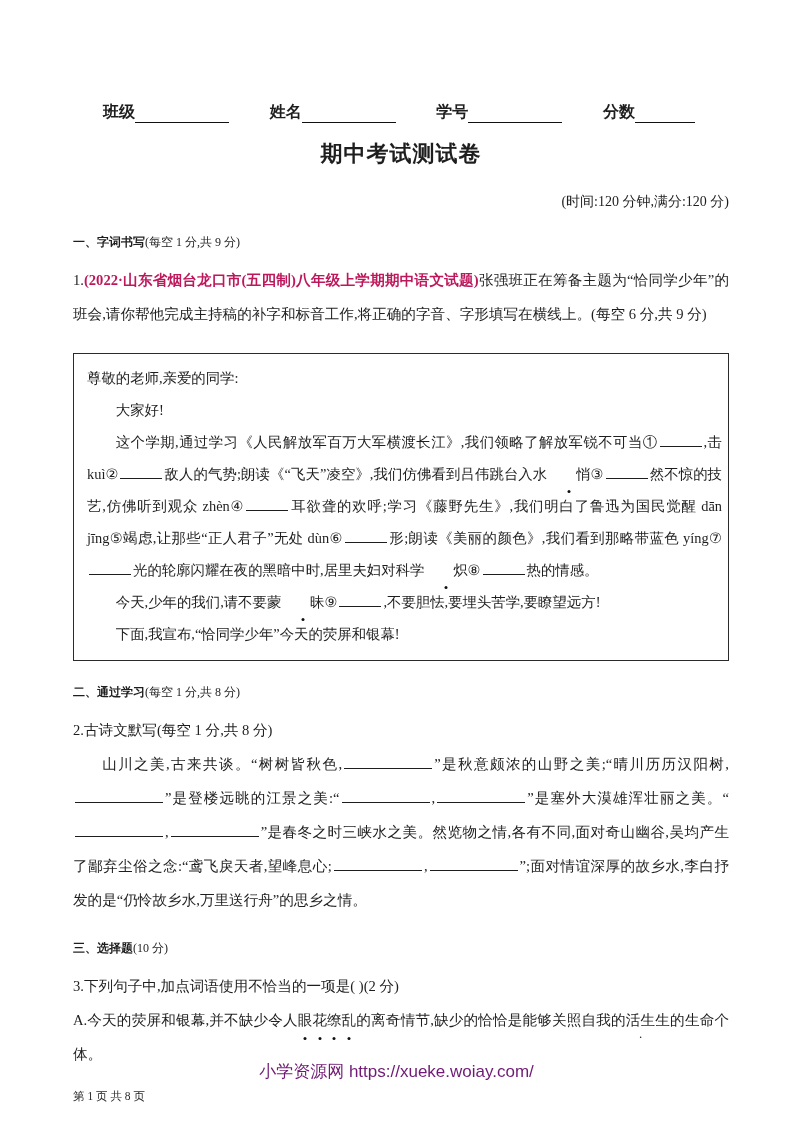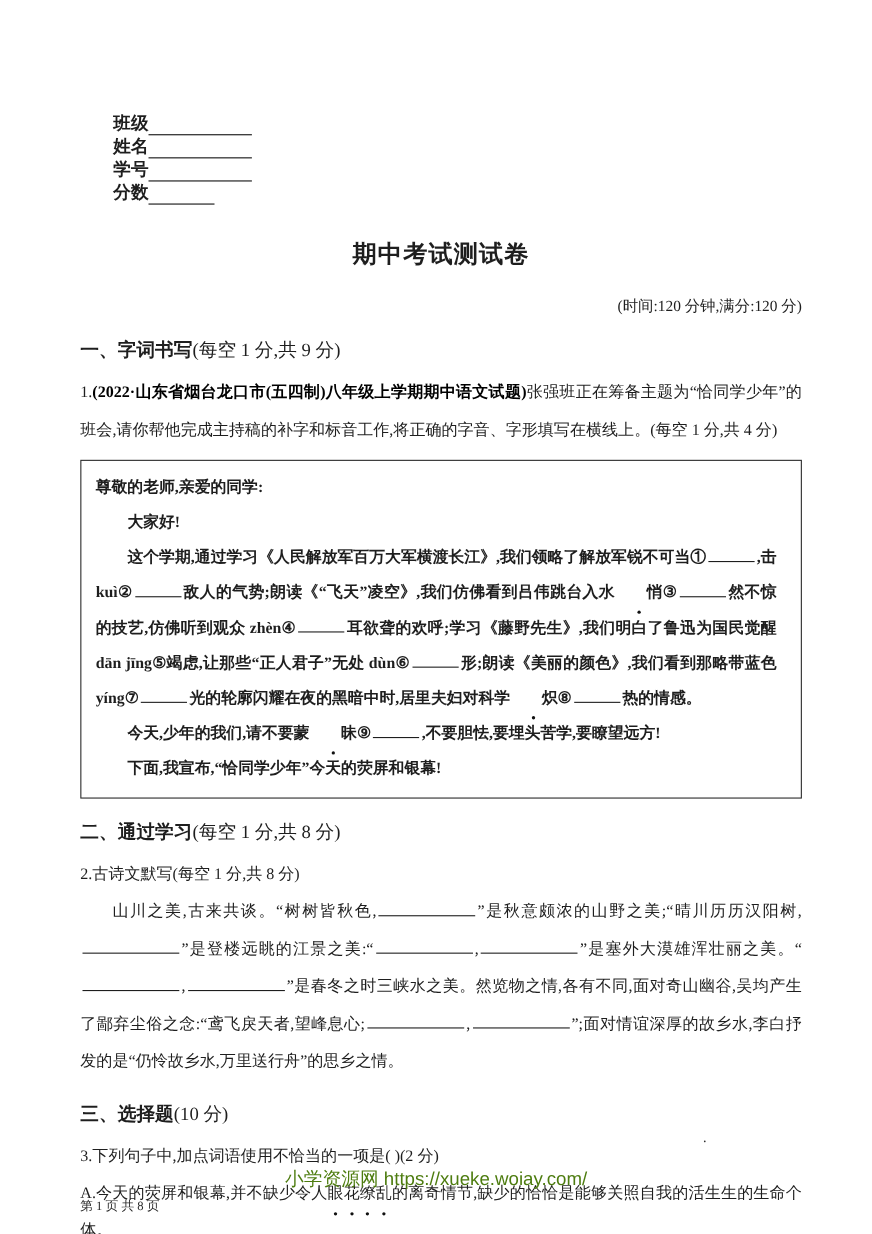--- a/index.html
+++ b/index.html
@@ -11,76 +11,75 @@
     color:#1e1e1e;
     font-family:"Liberation Serif","DejaVu Serif",serif;
     overflow:hidden;
   }
   .content{padding:102px 64px 0 73px;}
 
   
   .info-row{
     display:flex;justify-content:space-between;
     width:592px;margin-left:30px;
-    font-size:16px;font-weight:bold;flex-direction:column;
+    font-size:16px;font-weight:bold;
   }
   .info-field{display:flex;align-items:flex-end;}
   .hline{display:inline-block;width:94px;border-bottom:1.6px solid #111;height:1.05em;}
   .info-field:last-child .hline{width:60px;}
 
   .title{
     text-align:center;font-size:22px;font-weight:bold;
-    margin-top:30px;letter-spacing:1px;
+    margin-top:16px;letter-spacing:1px;
   }
   .subtitle{text-align:right;font-size:14px;margin-top:24px;}
 
-  .sec-head{font-size:17px;margin-top:16px;line-height:30px;}
+  .sec-head{font-size:12px;margin-top:16px;line-height:30px;}
   .sec-head .b{font-weight:bold;}
 
   p.body{
     font-size:14.6px;line-height:34px;margin:0;
     text-align:justify;
   }
   p.body.mt{margin-top:6px;}
   .indent{text-indent:2em;}
 
   .box{
     border:1.6px solid #2b2b2b;
-    margin-top:10px;
-    padding:8px 22px 10px 13px;
-    font-weight:bold;
+    margin-top:22px;
+    padding:8px 6px 10px 13px;
   }
   .box p.body{line-height:32px;font-size:14.4px;}
 
   .blank{
     display:inline-block;height:0.95em;
     border-bottom:1px solid #1e1e1e;
     margin:0 2px;
   }
-  .blue{color:#000000;font-weight:bold;}
+  .blue{color:#be185d;font-weight:bold;}
   .emph{position:relative;display:inline-block;}
   .emph::after{
     content:"";position:absolute;left:50%;bottom:-3px;
     width:3px;height:3px;border-radius:50%;background:#111;
     transform:translateX(-50%);
   }
 
   .footer-page{
     position:absolute;left:73px;top:1089px;
     font-size:11.5px;color:#2a2a2a;
   }
   .stray-dot{
     position:absolute;left:639px;top:1026px;
     font-size:13px;color:#2a2a2a;
   }
   .watermark{
     position:absolute;left:0;top:1060px;width:100%;
     text-align:center;
     font-family:"Liberation Sans","DejaVu Sans",sans-serif;
-    font-size:17px;color:#4d7c0f;
+    font-size:17px;color:#701a75;
   }
 </style>
 </head>
 <body>
 
 <div class="page">
   <div class="content">
 
     <div class="info-row">
       <span class="info-field">
@@ -101,21 +100,21 @@
       </span>
     </div>
 
     <div class="title">期中考试测试卷</div>
     <div class="subtitle">(时间:120 分钟,满分:120 分)</div>
 
     <div class="sec-head">
       <span class="b">一、字词书写</span><span>(每空 1 分,共 9 分)</span>
     </div>
 
-    <p class="body mt"><span>1.</span><span class="blue">(2022·山东省烟台龙口市(五四制)八年级上学期期中语文试题)</span><span>张强班正在筹备主题为“恰同学少年”的班会,请你帮他完成主持稿的补字和标音工作,将正确的字音、字形填写在横线上。(每空 1 分,共 4 分)</span></p>
+    <p class="body mt"><span>1.</span><span class="blue">(2022·山东省烟台龙口市(五四制)八年级上学期期中语文试题)</span><span>张强班正在筹备主题为“恰同学少年”的班会,请你帮他完成主持稿的补字和标音工作,将正确的字音、字形填写在横线上。(每空 6 分,共 9 分)</span></p>
 
     <div class="box">
       <p class="body"><span>尊敬的老师,亲爱的同学:</span></p>
       <p class="body indent"><span>大家好!</span></p>
       <p class="body indent"><span>这个学期,通过学习《人民解放军百万大军横渡长江》,我们领略了解放军锐不可当①</span><span class="blank" style="width: 42px;"></span><span>,击 kuì②</span><span class="blank" style="width: 42px;"></span><span>敌人的气势;朗读《“飞天”凌空》,我们仿佛看到吕伟跳台入水</span><span class="emph">悄</span><span>③</span><span class="blank" style="width: 42px;"></span><span>然不惊的技艺,仿佛听到观众 zhèn④</span><span class="blank" style="width: 42px;"></span><span>耳欲聋的欢呼;学习《藤野先生》,我们明白了鲁迅为国民觉醒 dān jīng⑤竭虑,让那些“正人君子”无处 dùn⑥</span><span class="blank" style="width: 42px;"></span><span>形;朗读《美丽的颜色》,我们看到那略带蓝色 yíng⑦</span><span class="blank" style="width: 42px;"></span><span>光的轮廓闪耀在夜的黑暗中时,居里夫妇对科学</span><span class="emph">炽</span><span>⑧</span><span class="blank" style="width: 42px;"></span><span>热的情感。</span></p>
       <p class="body indent"><span>今天,少年的我们,请不要蒙</span><span class="emph">昧</span><span>⑨</span><span class="blank" style="width: 42px;"></span><span>,不要胆怯,要埋头苦学,要瞭望远方!</span></p>
       <p class="body indent"><span>下面,我宣布,“恰同学少年”今天的荧屏和银幕!</span></p>
     </div>
 
     <div class="sec-head">

